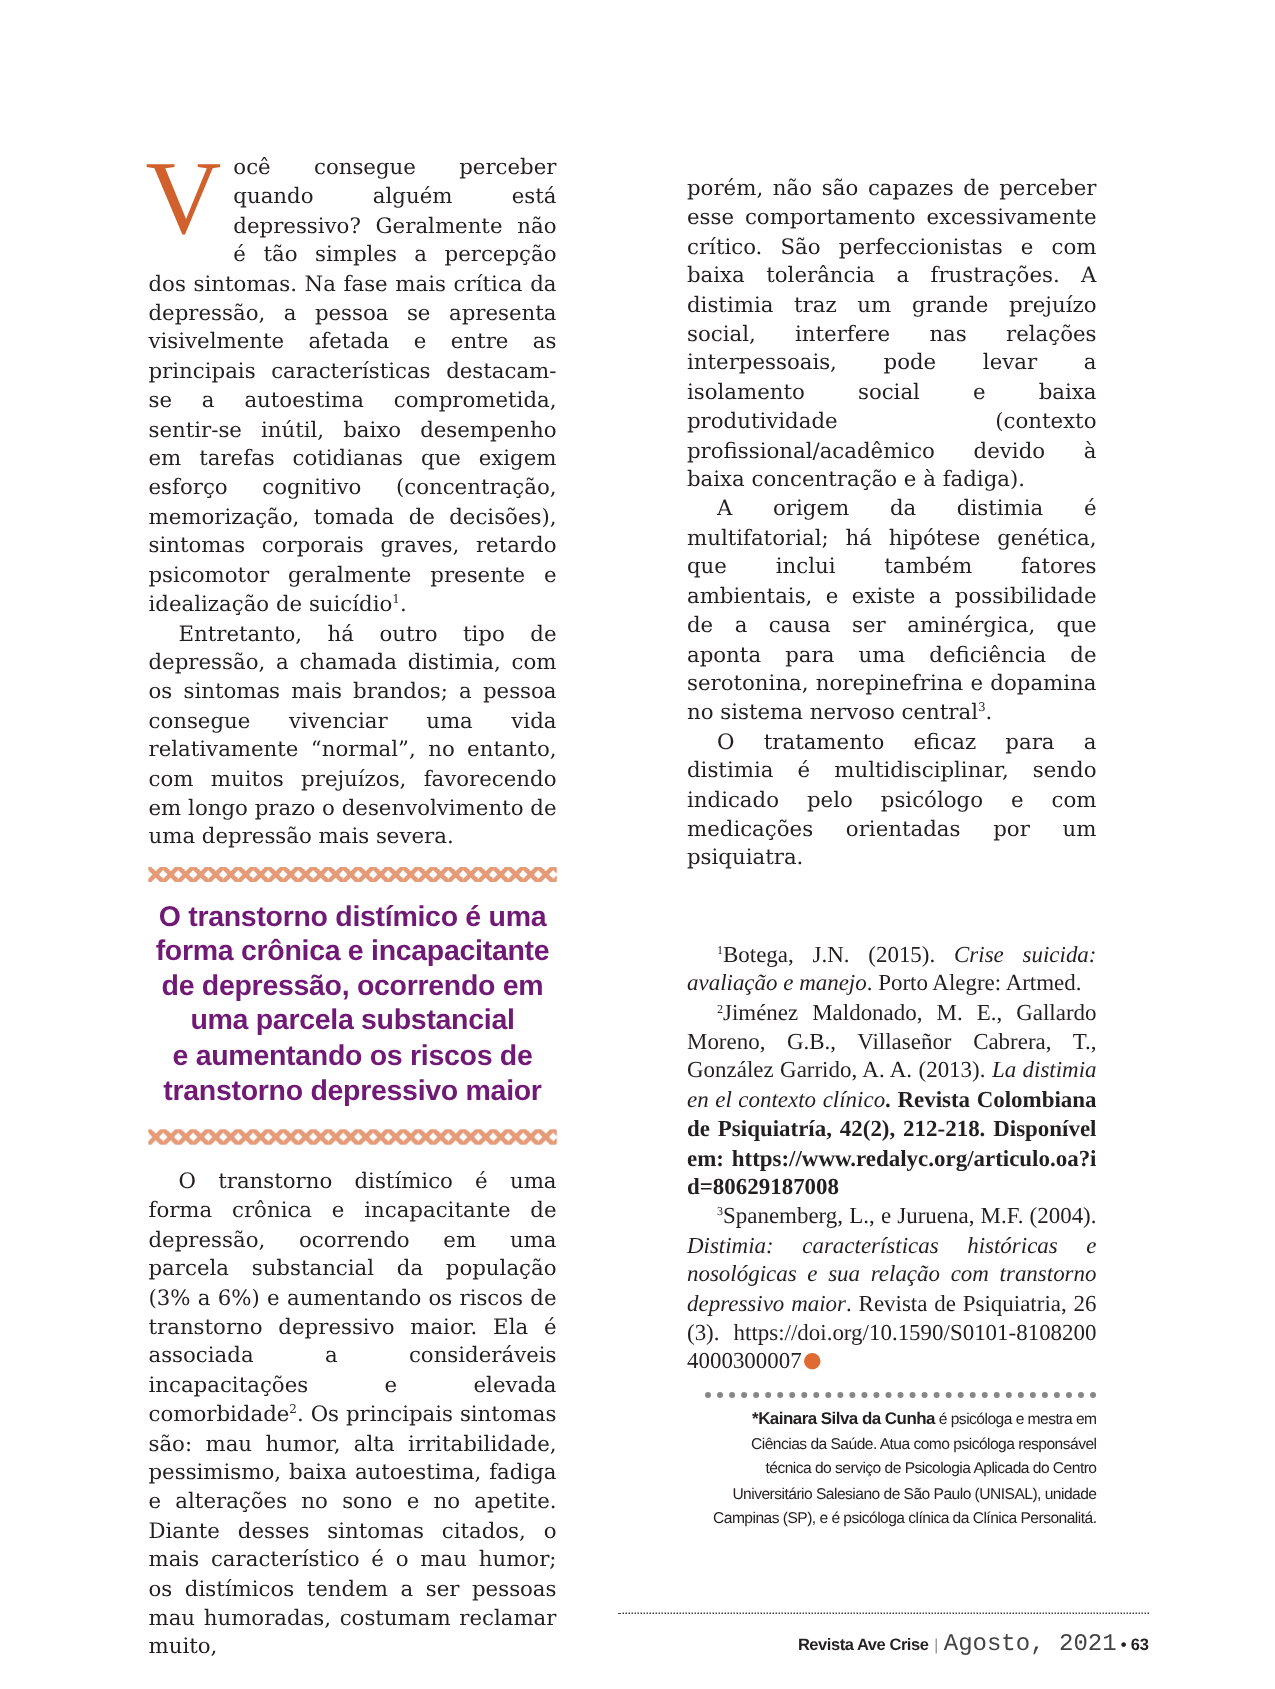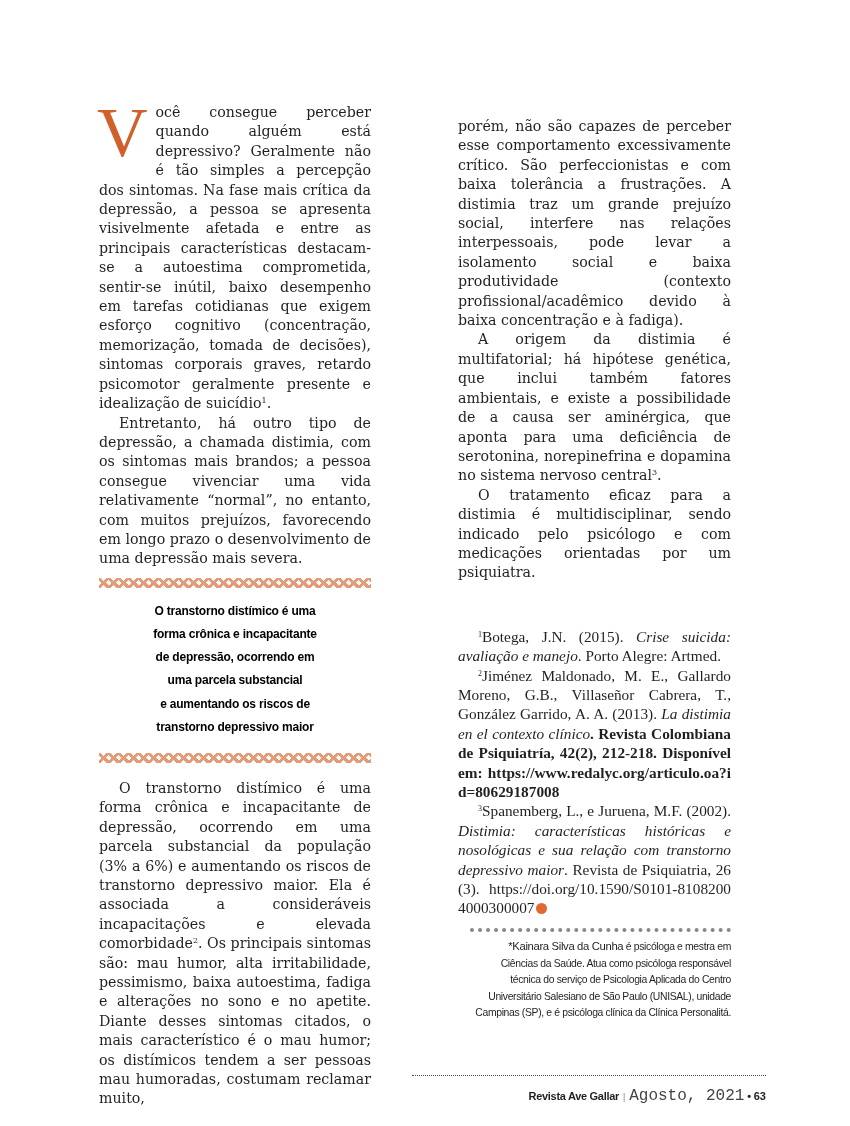--- a/index.html
+++ b/index.html
@@ -10,29 +10,29 @@
     .col p { margin: 0; text-indent: 20px; }
     .col p.noindent { text-indent: 0; }
     .dropcap { float: left; font-family: "Liberation Serif", serif; font-size: 70px; line-height: 56px; color: #d0602c; margin: 2px 8px 0 -2px; height: 58px; }
     sup { font-size: 8px; line-height: 0; vertical-align: 5px; }
     .divider { height: 10px; margin: 9px 0; background-image:
       linear-gradient(45deg, transparent 40%, #e59a78 40%, #e59a78 58%, transparent 58%),
       linear-gradient(-45deg, transparent 40%, #e59a78 40%, #e59a78 58%, transparent 58%),
       linear-gradient(135deg, transparent 40%, #e59a78 40%, #e59a78 58%, transparent 58%),
       linear-gradient(-135deg, transparent 40%, #e59a78 40%, #e59a78 58%, transparent 58%);
       background-size: 10px 10px; background-repeat: repeat-x; }
-    .pullquote { font-family: "Liberation Sans", sans-serif; font-weight: bold; color: #000000; font-size: 12px; line-height: 23.2px; text-align: center; margin: 12px 0 14px; letter-spacing: -0.2px; }
+    .pullquote { font-family: "Liberation Sans", sans-serif; font-weight: bold; color: #701a75; font-size: 19px; line-height: 23.2px; text-align: center; margin: 12px 0 14px; letter-spacing: -0.2px; }
     .pullquote div { white-space: nowrap; }
     .refs-title { font-family: "Liberation Serif", serif; font-weight: bold; font-size: 15.5px; margin-top: 26px; text-indent: 22px; line-height: 20px; }
     .ref { font-family: "Liberation Serif", serif; font-size: 15.3px; line-height: 19.4px; margin-top: 44px; }
     .ref p { text-indent: 20px; }
     .endmark { display: inline-block; width: 11px; height: 11px; border-radius: 50%; background: #e06a34; vertical-align: -1px; margin-left: 2px; }
     .bio { position: absolute; left: 470px; top: 928px; width: 261px; font-family: "Liberation Sans", sans-serif; font-size: 10.4px; line-height: 16.5px; text-align: right; color: #231f20; letter-spacing: -0.35px; }
     .bio-rule { height: 4px; border-top: 4px dotted #555; margin-bottom: 2px; opacity: 0.7; }
-    .bio b { font-weight: normal; font-size: 11.3px; }
+    .bio b { font-weight: bold; font-size: 11.3px; }
     .footer-rule { position: absolute; left: 412px; top: 1075px; width: 354px; border-top: 1px dotted #444; }
     .footer { position: absolute; right: 84px; top: 1087px; font-size: 11px; color: #231f20; white-space: nowrap; }
     .footer .mag { font-family: "Liberation Sans", sans-serif; font-weight: bold; font-size: 11px; letter-spacing: -0.3px; }
     .footer .sep { font-family: "Liberation Serif", serif; margin: 0 4px; color: #555; }
     .footer .date { font-family: Liberation Mono, monospace; font-size: 16px; color: #444; text-align: center; }
     .footer .page { font-family: "Liberation Sans", sans-serif; font-weight: bold; }
   </style>
 </head>
 <body>
 
@@ -55,27 +55,27 @@
 </div>
 
 <div class="col col-right">
   <p class="noindent">porém, não são capazes de perceber esse comportamento excessivamente crítico. São perfeccionistas e com baixa tolerân­cia a frustrações. A distimia traz um gran­de prejuízo social, interfere nas relações interpessoais, pode levar a isolamento social e baixa produtividade (contexto profissional/acadêmico devido à baixa concentração e à fadiga).</p>
   <p><span>A origem da distimia é multifatorial; há hipótese genética, que inclui também fatores ambientais, e existe a possibi­lidade de a causa ser aminérgica, que aponta para uma deficiência de serotoni­na, norepinefrina e dopamina no sistema nervoso central</span><sup>3</sup><span>.</span></p>
   <p>O tratamento eficaz para a distimia é multidisciplinar, sendo indicado pelo psicólogo e com medicações orientadas por um psiquiatra.</p>
 
   <div class="ref">
     <p><sup>1</sup><span>Botega, J.N. (2015). </span><i>Crise suicida: avaliação e manejo</i><span>. Porto Alegre: Art­med.</span></p>
     <p><sup>2</sup><span>Jiménez Maldonado, M. E., Gallar­do Moreno, G.B., Villaseñor Cabrera, T., González Garrido, A. A. (2013). </span><i>La distimia en el contexto clínico</i><span style="word-break: break-all; font-weight: bold;">. Revista Colombiana de Psiquiatría, 42(2), 212-218. Disponível em: https://www.redalyc.org/articulo.oa?id=80629187008</span></p>
-    <p><sup>3</sup><span>Spanemberg, L., e Juruena, M.F. (2002). </span><i>Distimia: características históri­cas e nosológicas e sua relação com trans­torno depressivo maior</i><span style="word-break: break-all;">. Revista de Psi­quiatria, 26 (3). https://doi.org/10.1590/S0101-81082004000300007</span><span class="endmark"></span></p>
+    <p><sup>3</sup><span>Spanemberg, L., e Juruena, M.F. (2004). </span><i>Distimia: características históri­cas e nosológicas e sua relação com trans­torno depressivo maior</i><span style="word-break: break-all;">. Revista de Psi­quiatria, 26 (3). https://doi.org/10.1590/S0101-81082004000300007</span><span class="endmark"></span></p>
   </div>
 </div>
 
 <div class="bio">
   <div class="bio-rule"></div>
   <b>*Kainara Silva da Cunha</b><span> é psicóloga e mestra em Ciências da Saúde. Atua como psicóloga responsável técnica do serviço de Psicologia Aplicada do Centro Universitário Salesiano de São Paulo (UNISAL), unidade Campinas (SP), e é psicóloga clínica da Clínica Personalitá.</span>
 </div>
 
 <div class="footer-rule"></div>
 <div class="footer">
-  <span class="mag">Revista Ave Gallar</span><span class="sep">|</span><span class="date">Agosto, 2021</span>
+  <span class="mag">Revista Ave Crise</span><span class="sep">|</span><span class="date">Agosto, 2021</span>
   <span class="page">•</span>
   <span class="page">63</span>
 </div>
 
 </body></html>

